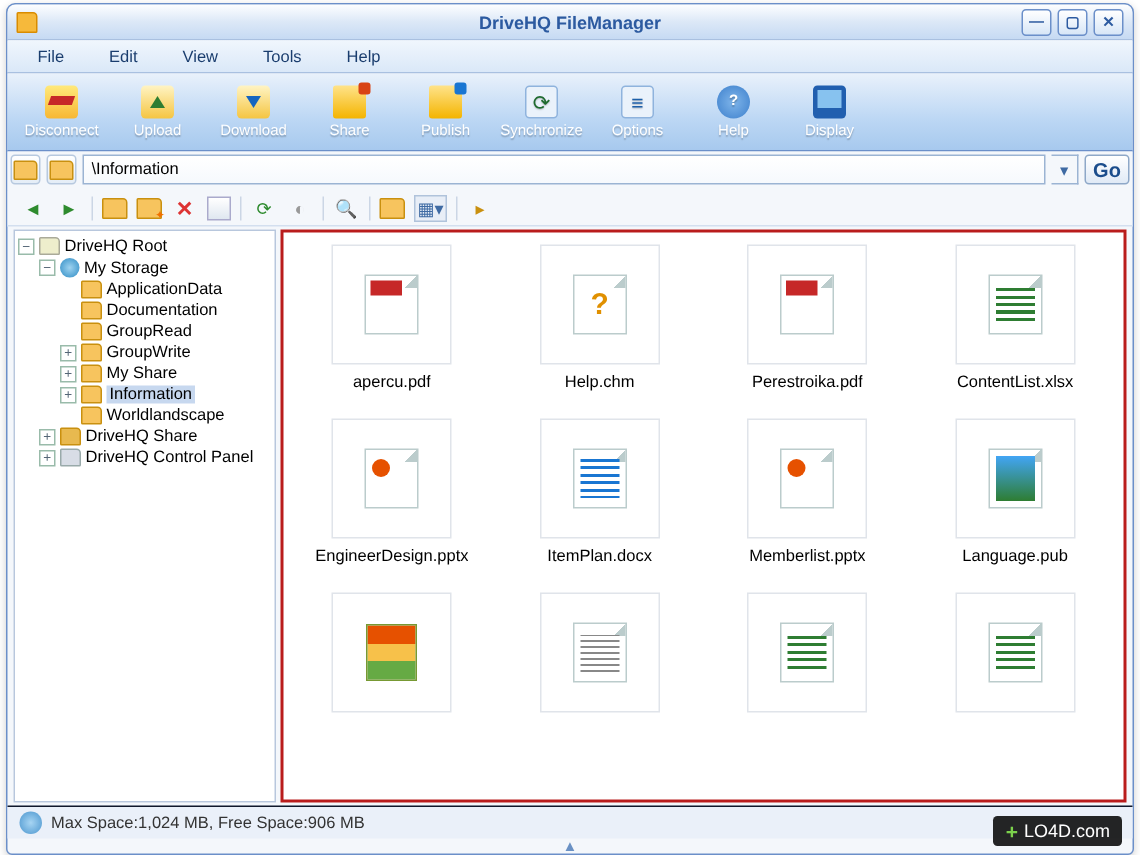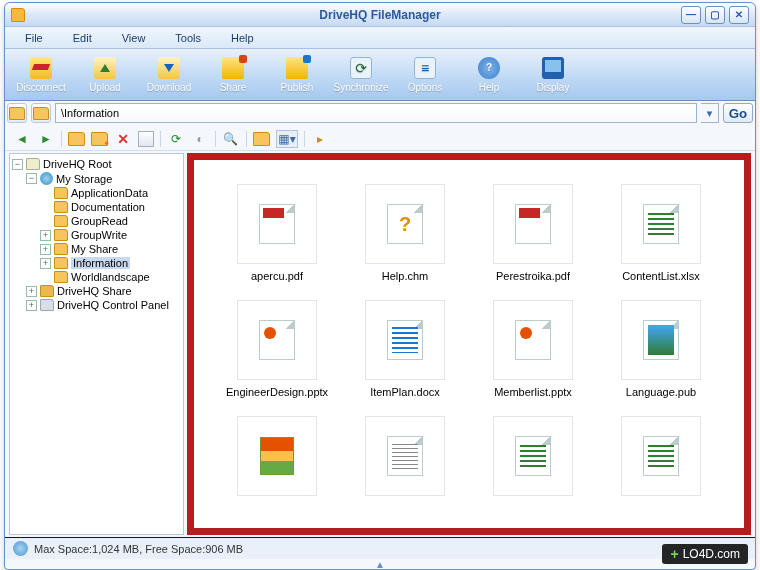--- a/index.html
+++ b/index.html
@@ -110,21 +110,21 @@
 .tnode{display:flex;align-items:center;gap:3px;padding:1px 0;white-space:nowrap;cursor:pointer;}
 .tnode .tog{width:11px;height:11px;border:1px solid #9ba;display:flex;align-items:center;justify-content:center;font-size:9px;color:#567;line-height:1;background:#fff;}
 .tnode .tog.blank{border:none;}
 .tnode .tic{width:14px;height:12px;background:#f7c45e;border:1px solid #c9900f;border-radius:1px 3px 1px 1px;}
 .tnode .tic.root{background:#eec;border-color:#aa9;}
 .tnode .tic.globe{border-radius:50%;background:radial-gradient(#9ed3f0,#2d8bc4);border:none;width:13px;height:13px;}
 .tnode .tic.share{background:#e8b94f;position:relative;}
 .tnode .tic.panel{background:#d8dde6;border-color:#9aa;}
 .tnode.sel span.lbl{background:#c7d8ef;padding:0 2px;}
 .ind1{padding-left:14px;} .ind2{padding-left:28px;}
-.files{flex:1;background:#fff;border:7px solid #b91c1c;margin:2px 4px 2px 3px;overflow:auto;padding:24px;}
+.files{flex:1;background:#fff;border:2px solid #b91c1c;margin:2px 4px 2px 3px;overflow:auto;padding:8px;}
 .grid{display:grid;grid-template-columns:repeat(4,1fr);gap:18px 10px;}
 .fitem{display:flex;flex-direction:column;align-items:center;gap:6px;cursor:pointer;}
 .fbox{width:80px;height:80px;border:1px solid #e0e4ea;display:flex;align-items:center;justify-content:center;background:#fff;}
 .ficon{width:36px;height:40px;background:#fff;border:1px solid #bcc;position:relative;}
 .ficon::before{content:'';position:absolute;right:0;top:0;width:8px;height:8px;background:linear-gradient(135deg,transparent 48%,#bcc 50%);}
 .ficon.pdf::after{content:'';position:absolute;left:3px;top:3px;right:10px;height:10px;background:#c62828;}
 .ficon.chm::after{content:'?';position:absolute;inset:0;display:flex;align-items:center;justify-content:center;color:#e09000;font-size:20px;font-weight:bold;}
 .ficon.xlsx::after{content:'';position:absolute;left:4px;top:8px;right:4px;bottom:6px;background:repeating-linear-gradient(#2e7d32 0 2px,transparent 2px 5px);}
 .ficon.pptx::after{content:'';position:absolute;left:4px;top:6px;width:12px;height:12px;border-radius:50%;background:#e65100;}
 .ficon.docx::after{content:'';position:absolute;left:4px;top:6px;right:4px;bottom:6px;background:repeating-linear-gradient(#1976d2 0 2px,transparent 2px 5px);}

